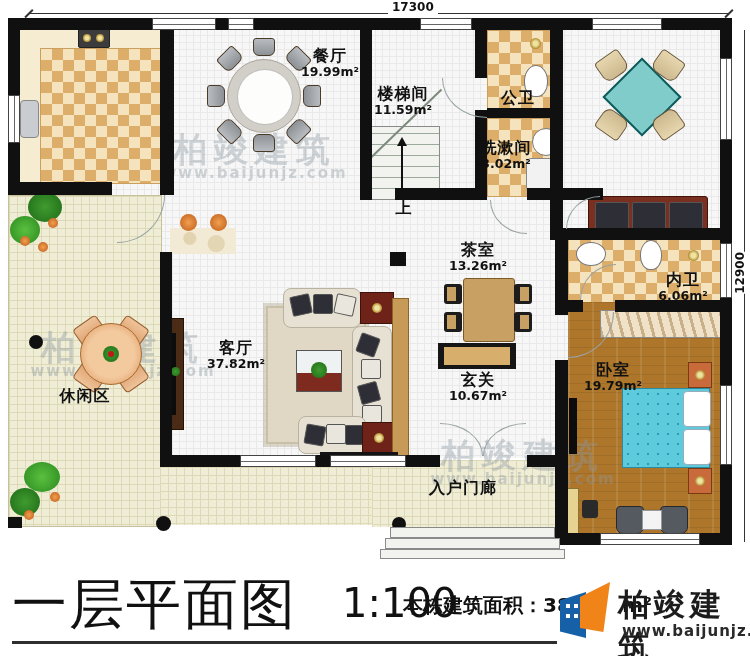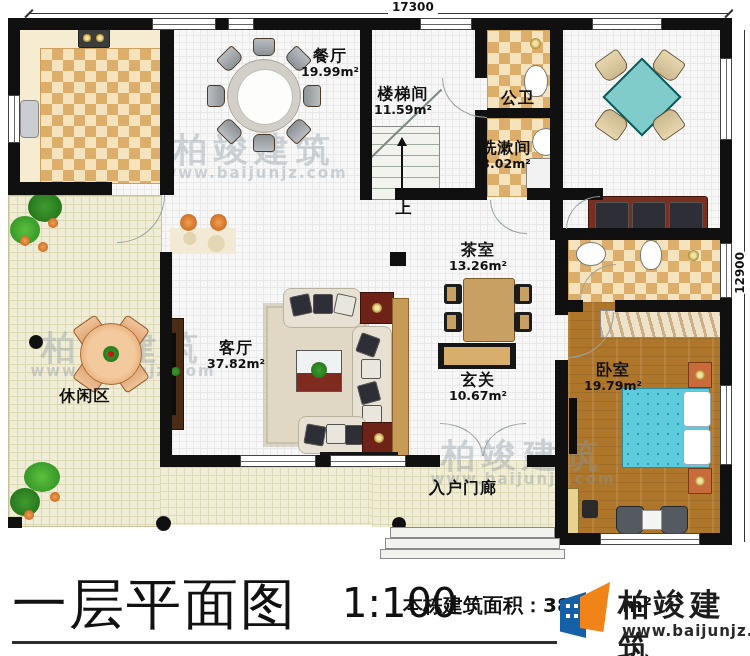--- a/index.html
+++ b/index.html
@@ -294,20 +294,24 @@
       <div class="room-area">3.84m²</div>
   </div>
   <div class="abs room-label" style="left:470px;top:140px;width:72px;">
     <div class="room-name">洗漱间</div>
       <div class="room-area">3.02m²</div>
   </div>
   <div class="abs room-label" style="left:438px;top:242px;width:80px;">
     <div class="room-name">茶室</div>
       <div class="room-area">13.26m²</div>
   </div>
+  <div class="abs room-label" style="left:648px;top:272px;width:70px;">
+    <div class="room-name">内卫</div>
+      <div class="room-area">6.06m²</div>
+  </div>
   <div class="abs room-label" style="left:192px;top:340px;width:88px;">
     <div class="room-name">客厅</div>
       <div class="room-area">37.82m²</div>
   </div>
   <div class="abs room-label" style="left:438px;top:372px;width:80px;">
     <div class="room-name">玄关</div>
       <div class="room-area">10.67m²</div>
   </div>
   <div class="abs room-label" style="left:570px;top:362px;width:86px;">
     <div class="room-name">卧室</div>

